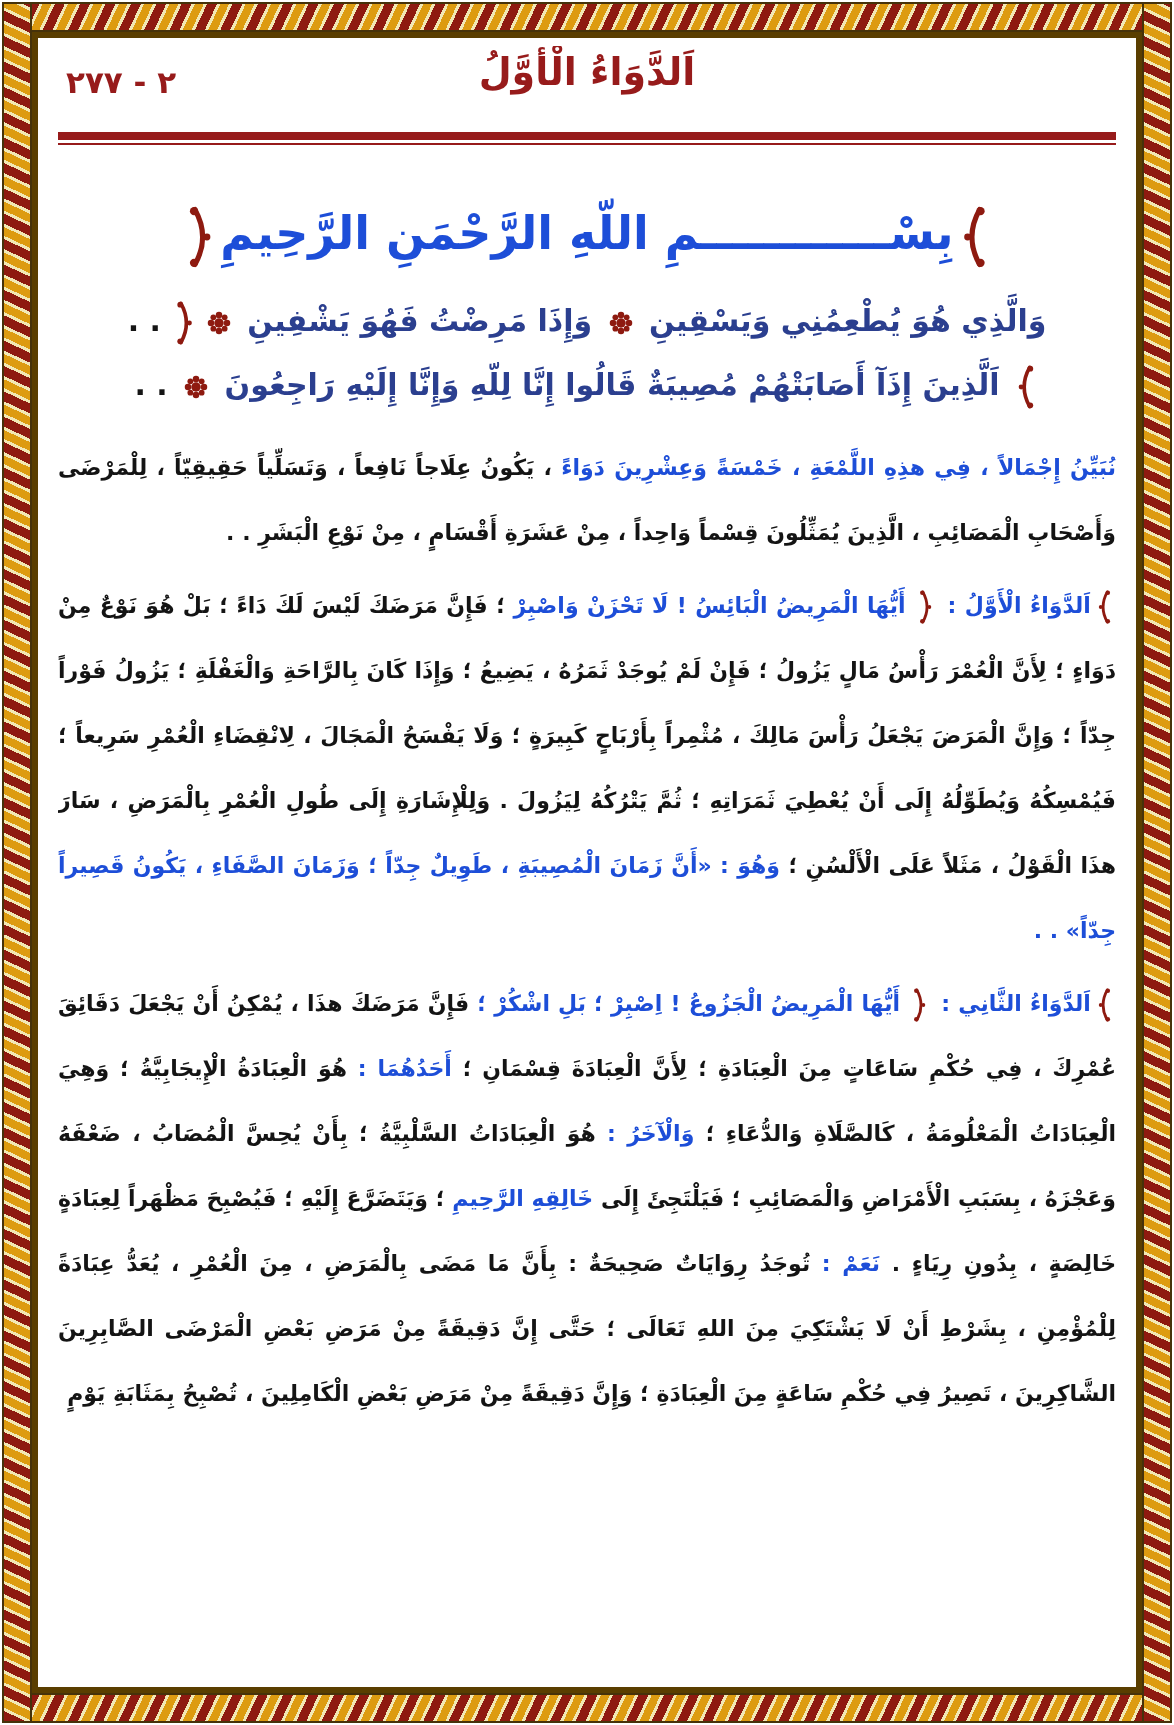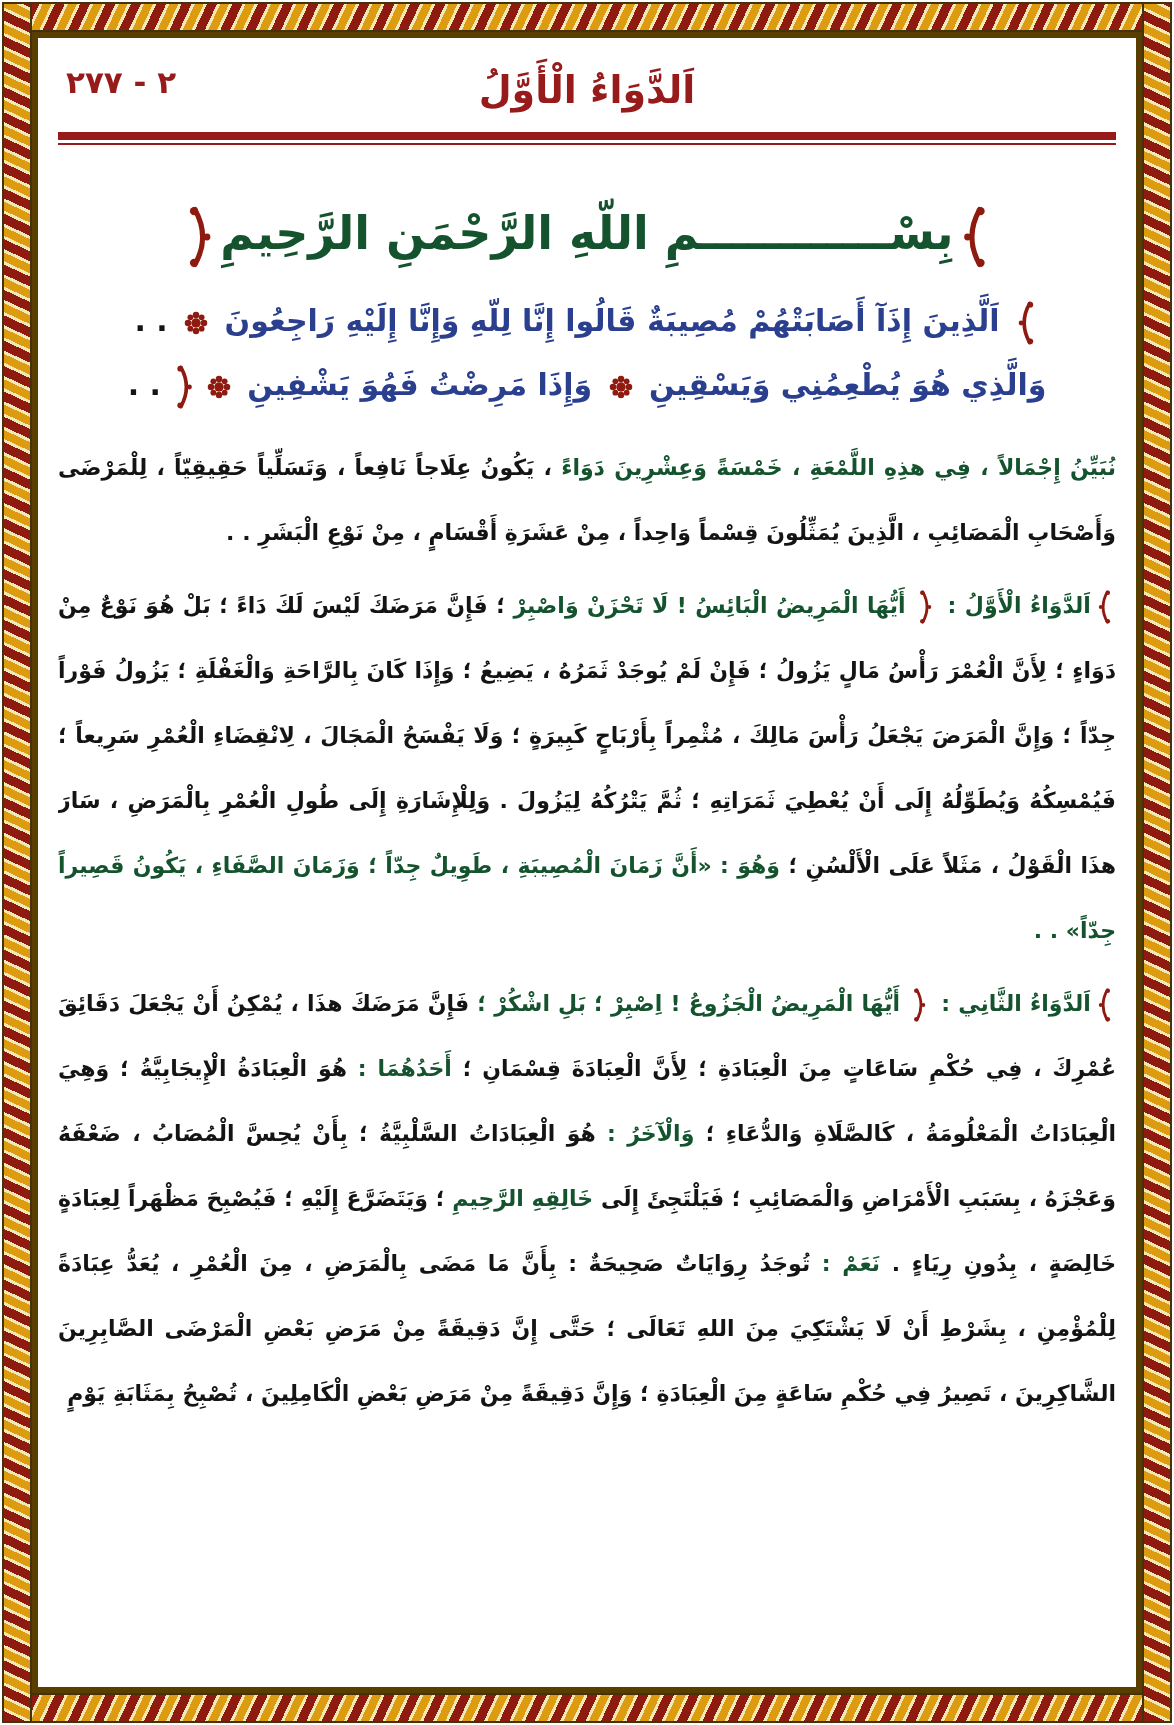--- a/index.html
+++ b/index.html
@@ -35,21 +35,21 @@
     top:46px;right:58px;left:58px;bottom:48px;
     direction:rtl;overflow:hidden;
     color:#141414;
   }
   .page-header{position:relative;height:76px;text-align:center;}
   .page-number{
     position:absolute;left:8px;top:18px;
     font-size:31px;font-weight:bold;color:#971b1b;
   }
   .page-title{
-    display:inline-block;margin-top:22px;
+    display:inline-block;margin-top:4px;
     font-size:38px;font-weight:bold;color:#971b1b;
     letter-spacing:1px;
   }
   .header-rule{margin-top:10px;}
   .header-rule .thick{height:8px;background:#971b1b;}
   .header-rule .thin{height:2px;background:#971b1b;margin-top:3px;}
   .basmala-line{
     text-align:center;
     margin:38px 0 6px;
     font-size:46px;line-height:100px;
@@ -59,21 +59,21 @@
   .verse-block{
     text-align:center;font-weight:bold;
     font-size:30px;line-height:64px;
   }
   .body-para{
     font-size:22px;font-weight:bold;
     line-height:65px;text-align:justify;
     margin:0 0 8px 0;
   }
   .para-first{margin-top:18px;}
-  .seg-red{color:#14532d;}
+  .seg-red{color:#1d4ed8;}
   .seg-blue{color:#2b3f8f;}
   .seg-black{color:#141414;}
   
   .orn{display:inline-block;vertical-align:middle;margin:0 5px;line-height:0;}
   .orn svg{display:inline-block;height:34px;width:auto;}
   .orn-rosette svg{height:26px;}
   .basmala-line .orn svg{height:62px;}
   .verse-block .orn-bracket-open svg,
   .verse-block .orn-bracket-close svg{height:44px;}
 </style>
@@ -106,38 +106,20 @@
             <circle cx="12.5" cy="33" r="2.4" fill="#8e1a10"></circle>
             <circle cx="5" cy="18" r="2" fill="#8e1a10"></circle>
           </svg></span><span class="seg-red">بِسْــــــــــــمِ اللّهِ الرَّحْمَنِ الرَّحِيمِ</span><span class="orn orn-bracket-close"><svg viewBox="0 0 16 36">
             <path d="M4,2 Q13,18 4,34" fill="none" stroke="#8e1a10" stroke-width="3" stroke-linecap="round"></path>
             <circle cx="3.5" cy="3" r="2.4" fill="#8e1a10"></circle>
             <circle cx="3.5" cy="33" r="2.4" fill="#8e1a10"></circle>
             <circle cx="11" cy="18" r="2" fill="#8e1a10"></circle>
           </svg></span></div>
 
     <div class="verse-block">
-      <div><span class="orn orn-bracket-open"><svg viewBox="0 0 16 36">
-              <path d="M12,2 Q3,18 12,34" fill="none" stroke="#8e1a10" stroke-width="3" stroke-linecap="round"></path>
-              <circle cx="12.5" cy="3" r="2.4" fill="#8e1a10"></circle>
-              <circle cx="12.5" cy="33" r="2.4" fill="#8e1a10"></circle>
-              <circle cx="5" cy="18" r="2" fill="#8e1a10"></circle>
-            </svg></span><span class="seg-blue"> اَلَّذِينَ إِذَآ أَصَابَتْهُمْ مُصِيبَةٌ قَالُوا إِنَّا لِلّهِ وَإِنَّا إِلَيْهِ رَاجِعُونَ </span><span class="orn orn-rosette"><svg viewBox="0 0 24 24">
-              <g fill="#8e1a10">
-                <circle cx="12" cy="12" r="4.4"></circle>
-                <circle cx="12" cy="4.6" r="3"></circle>
-                <circle cx="12" cy="19.4" r="3"></circle>
-                <circle cx="4.6" cy="12" r="3"></circle>
-                <circle cx="19.4" cy="12" r="3"></circle>
-                <circle cx="6.8" cy="6.8" r="2.7"></circle>
-                <circle cx="17.2" cy="6.8" r="2.7"></circle>
-                <circle cx="6.8" cy="17.2" r="2.7"></circle>
-                <circle cx="17.2" cy="17.2" r="2.7"></circle>
-              </g>
-            </svg></span><span class="seg-black"> . .</span></div>
       <div><span class="seg-blue">وَالَّذِي هُوَ يُطْعِمُنِي وَيَسْقِينِ </span><span class="orn orn-rosette"><svg viewBox="0 0 24 24">
               <g fill="#8e1a10">
                 <circle cx="12" cy="12" r="4.4"></circle>
                 <circle cx="12" cy="4.6" r="3"></circle>
                 <circle cx="12" cy="19.4" r="3"></circle>
                 <circle cx="4.6" cy="12" r="3"></circle>
                 <circle cx="19.4" cy="12" r="3"></circle>
                 <circle cx="6.8" cy="6.8" r="2.7"></circle>
                 <circle cx="17.2" cy="6.8" r="2.7"></circle>
                 <circle cx="6.8" cy="17.2" r="2.7"></circle>
@@ -153,20 +135,38 @@
                 <circle cx="6.8" cy="6.8" r="2.7"></circle>
                 <circle cx="17.2" cy="6.8" r="2.7"></circle>
                 <circle cx="6.8" cy="17.2" r="2.7"></circle>
                 <circle cx="17.2" cy="17.2" r="2.7"></circle>
               </g>
             </svg></span><span class="orn orn-bracket-close"><svg viewBox="0 0 16 36">
               <path d="M4,2 Q13,18 4,34" fill="none" stroke="#8e1a10" stroke-width="3" stroke-linecap="round"></path>
               <circle cx="3.5" cy="3" r="2.4" fill="#8e1a10"></circle>
               <circle cx="3.5" cy="33" r="2.4" fill="#8e1a10"></circle>
               <circle cx="11" cy="18" r="2" fill="#8e1a10"></circle>
+            </svg></span><span class="seg-black"> . .</span></div>
+      <div><span class="orn orn-bracket-open"><svg viewBox="0 0 16 36">
+              <path d="M12,2 Q3,18 12,34" fill="none" stroke="#8e1a10" stroke-width="3" stroke-linecap="round"></path>
+              <circle cx="12.5" cy="3" r="2.4" fill="#8e1a10"></circle>
+              <circle cx="12.5" cy="33" r="2.4" fill="#8e1a10"></circle>
+              <circle cx="5" cy="18" r="2" fill="#8e1a10"></circle>
+            </svg></span><span class="seg-blue"> اَلَّذِينَ إِذَآ أَصَابَتْهُمْ مُصِيبَةٌ قَالُوا إِنَّا لِلّهِ وَإِنَّا إِلَيْهِ رَاجِعُونَ </span><span class="orn orn-rosette"><svg viewBox="0 0 24 24">
+              <g fill="#8e1a10">
+                <circle cx="12" cy="12" r="4.4"></circle>
+                <circle cx="12" cy="4.6" r="3"></circle>
+                <circle cx="12" cy="19.4" r="3"></circle>
+                <circle cx="4.6" cy="12" r="3"></circle>
+                <circle cx="19.4" cy="12" r="3"></circle>
+                <circle cx="6.8" cy="6.8" r="2.7"></circle>
+                <circle cx="17.2" cy="6.8" r="2.7"></circle>
+                <circle cx="6.8" cy="17.2" r="2.7"></circle>
+                <circle cx="17.2" cy="17.2" r="2.7"></circle>
+              </g>
             </svg></span><span class="seg-black"> . .</span></div>
     </div>
 
     <p class="body-para para-first"><span class="seg-red">نُبَيِّنُ إِجْمَالاً ، فِي هذِهِ اللَّمْعَةِ ، خَمْسَةً وَعِشْرِينَ دَوَاءً </span><span class="seg-black">، يَكُونُ عِلَاجاً نَافِعاً ، وَتَسَلِّياً حَقِيقِيّاً ، لِلْمَرْضَى وَأَصْحَابِ الْمَصَائِبِ ، الَّذِينَ يُمَثِّلُونَ قِسْماً وَاحِداً ، مِنْ عَشَرَةِ أَقْسَامٍ ، مِنْ نَوْعِ الْبَشَرِ . .</span></p>
     <p class="body-para"><span class="orn orn-bracket-open"><svg viewBox="0 0 16 36">
             <path d="M12,2 Q3,18 12,34" fill="none" stroke="#8e1a10" stroke-width="3" stroke-linecap="round"></path>
             <circle cx="12.5" cy="3" r="2.4" fill="#8e1a10"></circle>
             <circle cx="12.5" cy="33" r="2.4" fill="#8e1a10"></circle>
             <circle cx="5" cy="18" r="2" fill="#8e1a10"></circle>
           </svg></span><span class="seg-red">اَلدَّوَاءُ الْأَوَّلُ : </span><span class="orn orn-bracket-close"><svg viewBox="0 0 16 36">

